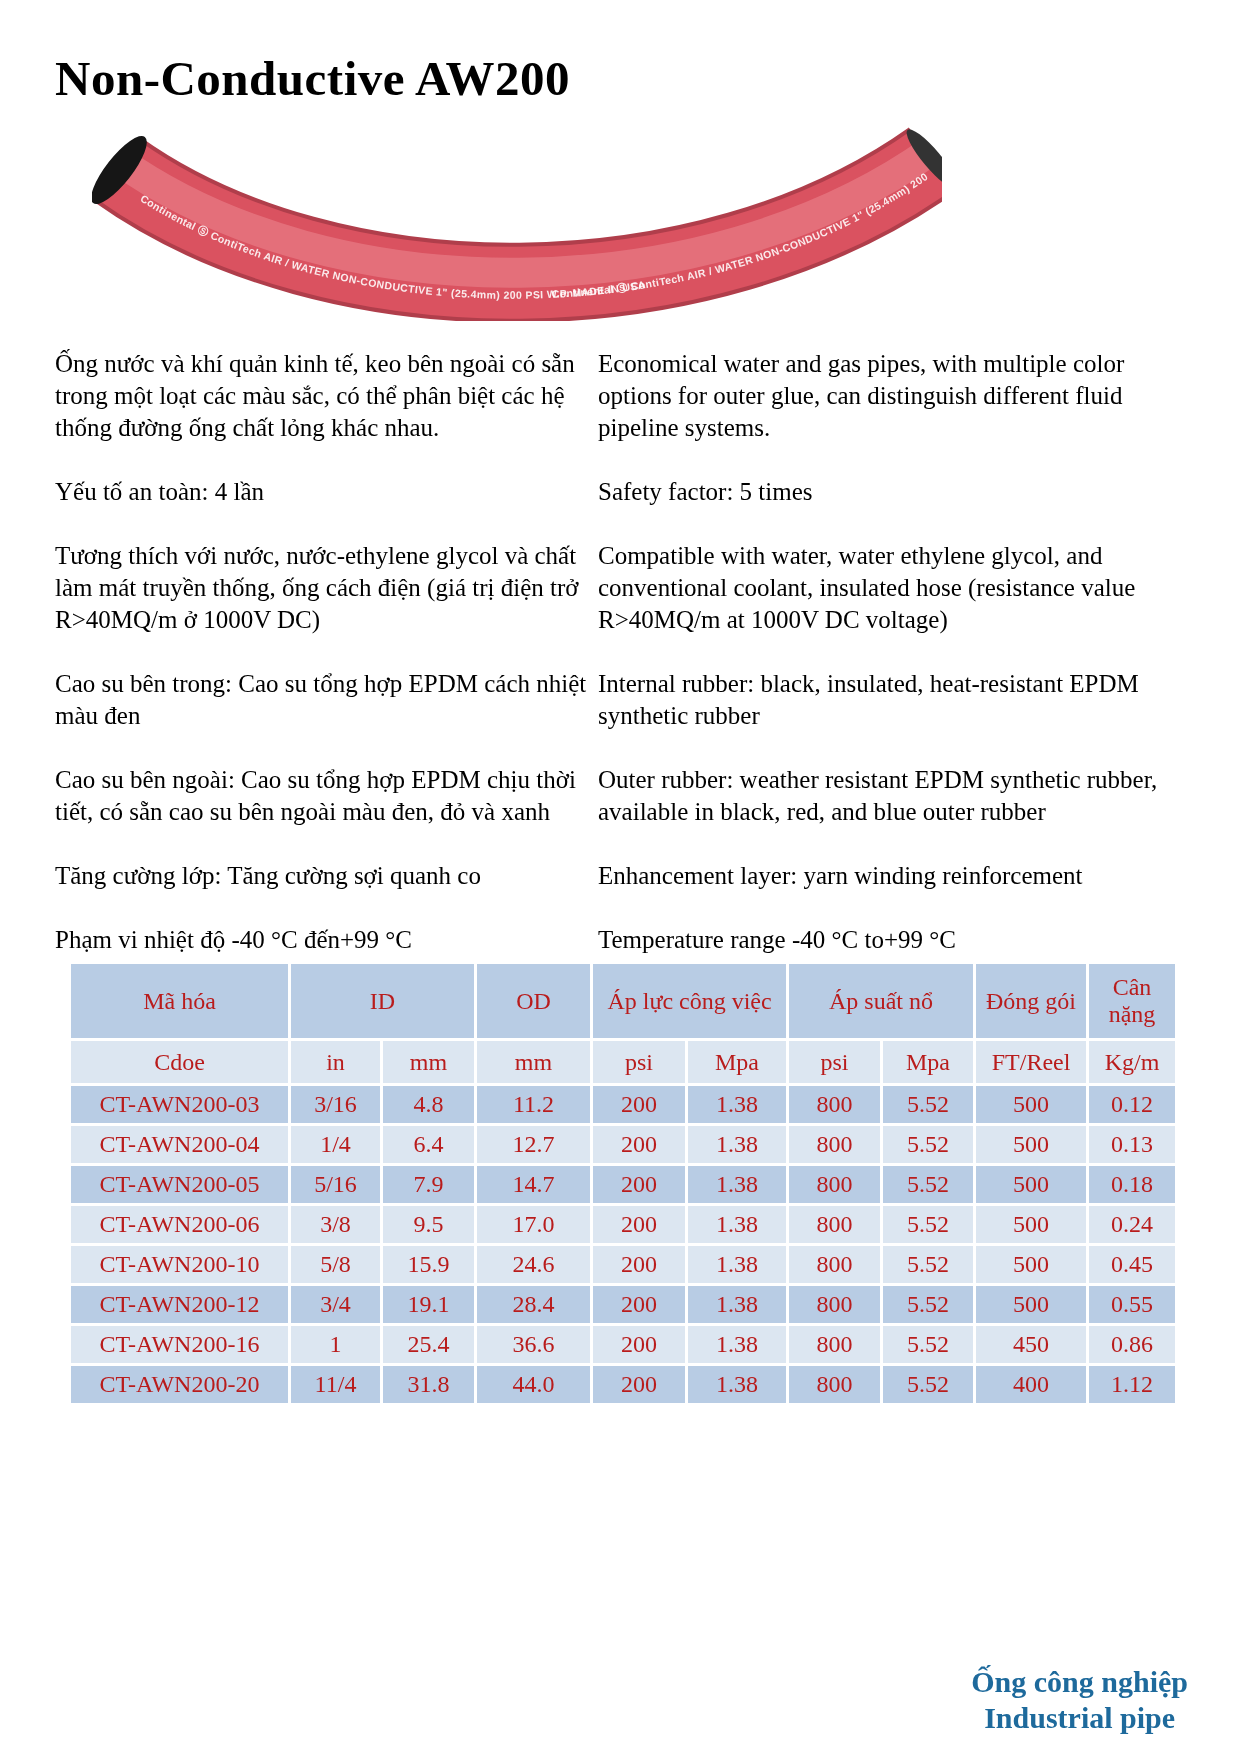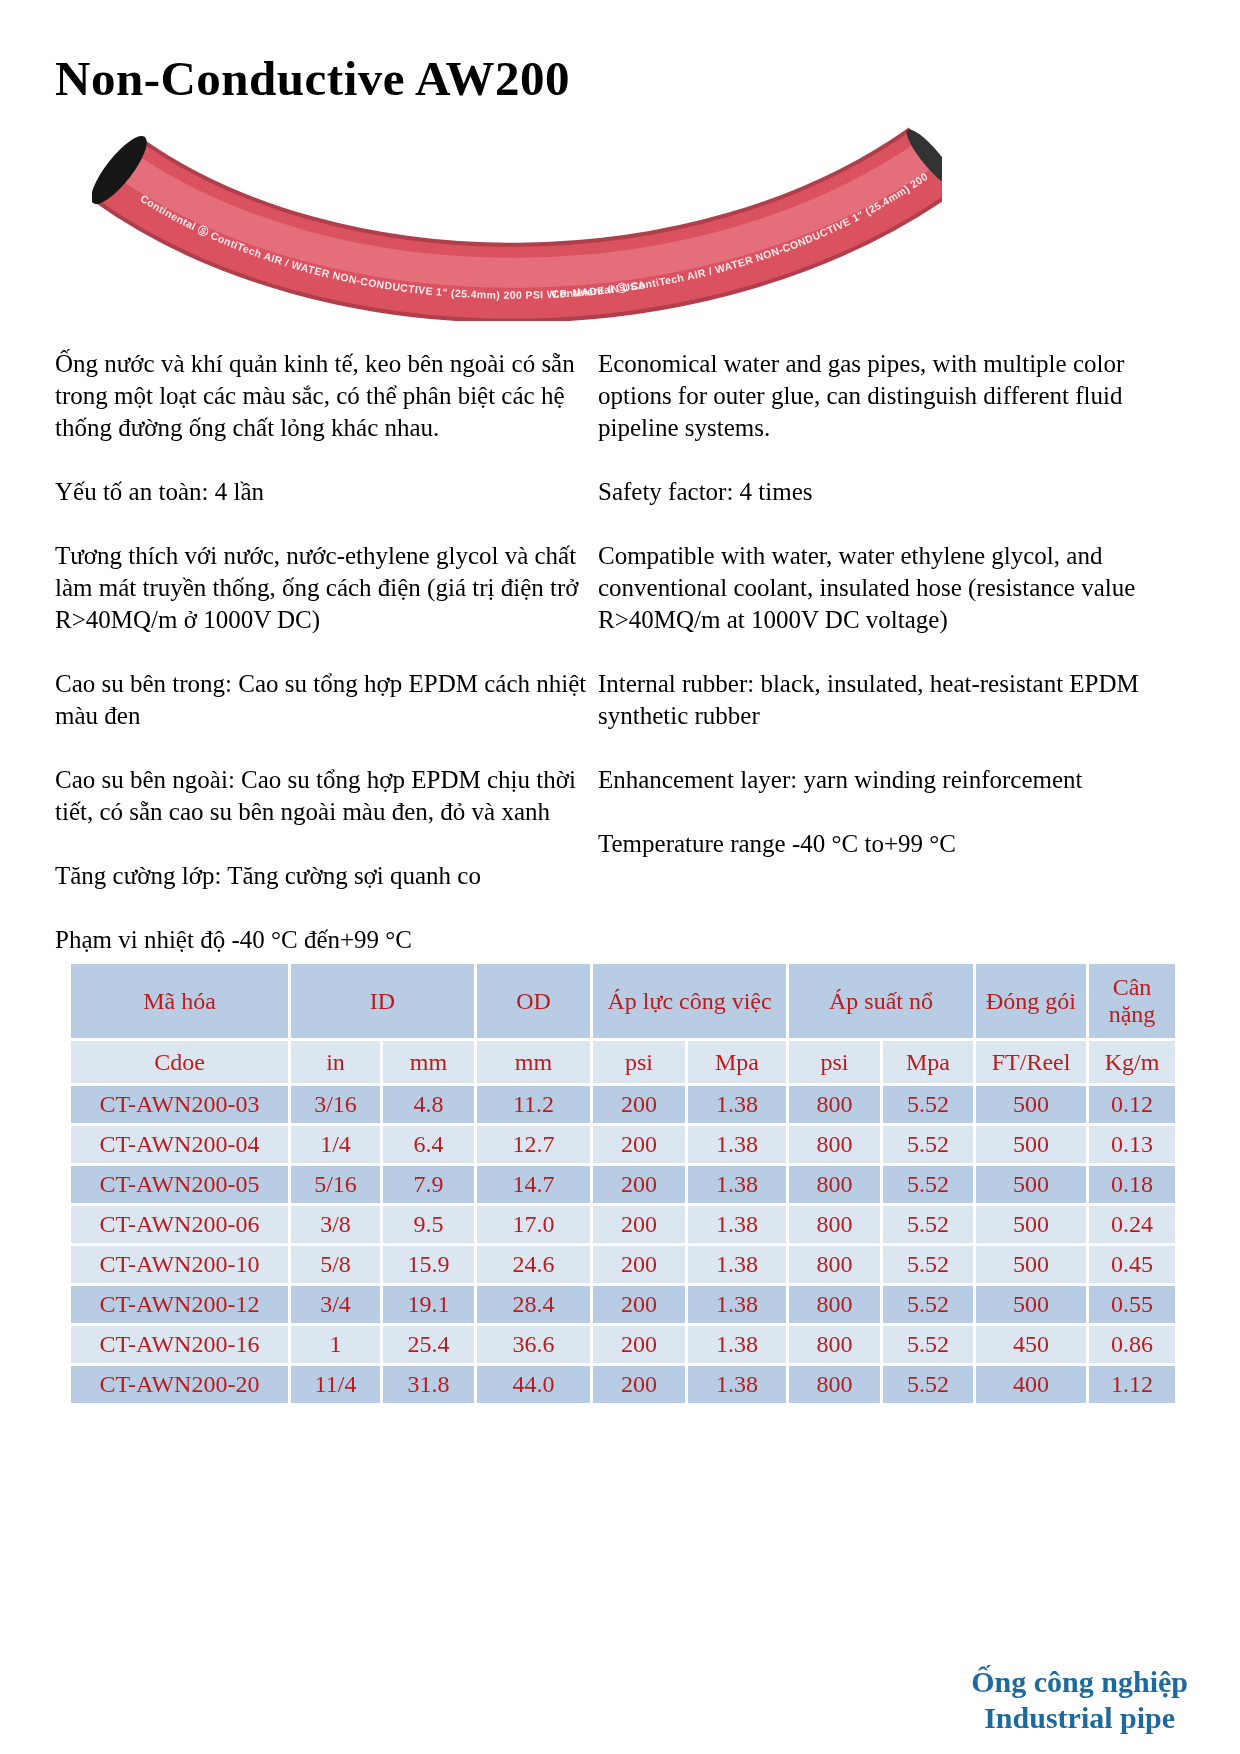--- a/index.html
+++ b/index.html
@@ -89,23 +89,24 @@
       <p>Ống nước và khí quản kinh tế, keo bên ngoài có sẵn trong một loạt các màu sắc, có thể phân biệt các hệ thống đường ống chất lỏng khác nhau.</p>
       <p>Yếu tố an toàn: 4 lần</p>
       <p>Tương thích với nước, nước-ethylene glycol và chất làm mát truyền thống, ống cách điện (giá trị điện trở R&gt;40MQ/m ở 1000V DC)</p>
       <p>Cao su bên trong: Cao su tổng hợp EPDM cách nhiệt màu đen</p>
       <p>Cao su bên ngoài: Cao su tổng hợp EPDM chịu thời tiết, có sẵn cao su bên ngoài màu đen, đỏ và xanh</p>
       <p>Tăng cường lớp: Tăng cường sợi quanh co</p>
       <p>Phạm vi nhiệt độ -40 °C đến+99 °C</p>
     </div>
     <div class="col-en">
       <p>Economical water and gas pipes, with multiple color options for outer glue, can distinguish different fluid pipeline systems.</p>
-      <p>Safety factor: 4 times</p>
+      <p>Safety factor: 5 times</p>
       <p>Compatible with water, water ethylene glycol, and conventional coolant, insulated hose (resistance value R&gt;40MQ/m at 1000V DC voltage)</p>
       <p>Internal rubber: black, insulated, heat-resistant EPDM synthetic rubber</p>
+      <p>Outer rubber: weather resistant EPDM synthetic rubber, available in black, red, and blue outer rubber</p>
       <p>Enhancement layer: yarn winding reinforcement</p>
       <p>Temperature range -40 °C to+99 °C</p>
     </div>
   </div>
 
   <table class="spec">
     <colgroup>
       <col style="width:220px">
         <col style="width:92px">
         <col style="width:94px">

